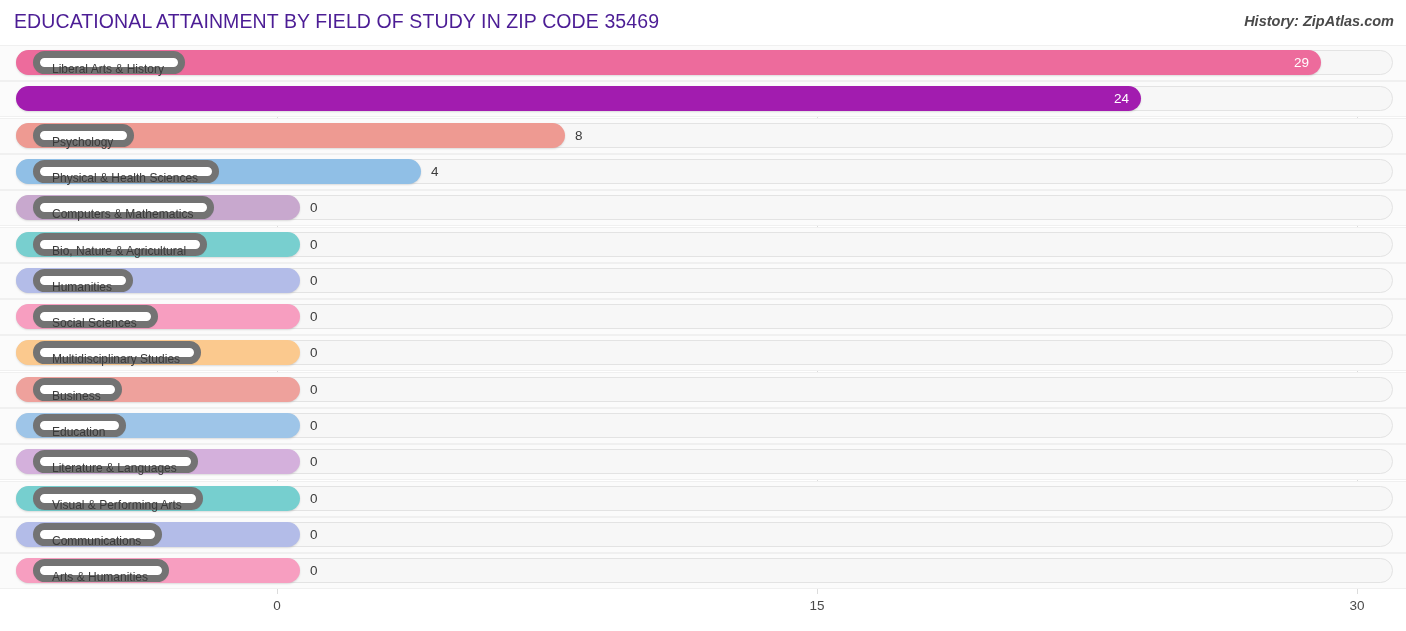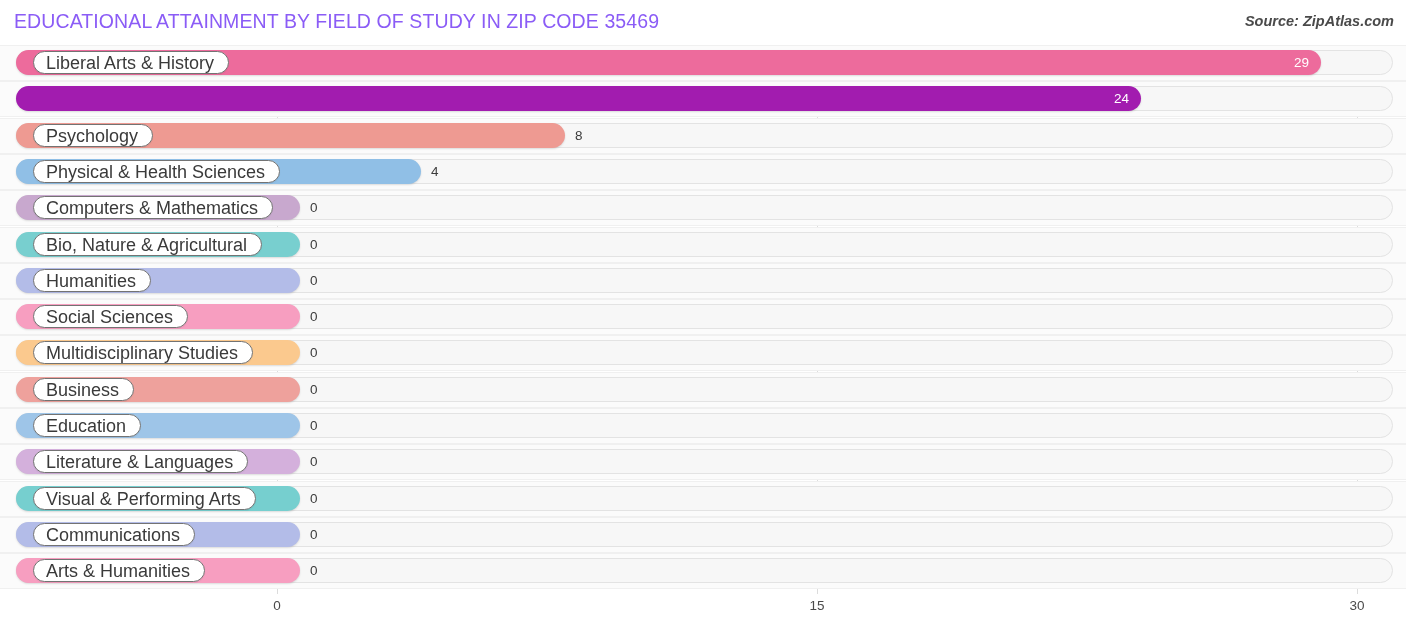--- a/index.html
+++ b/index.html
@@ -19,21 +19,21 @@
   #header {
     position: absolute;
     left: 0; top: 0;
     width: 1406px; height: 45px;
   }
   #chart-title {
     position: absolute;
     left: 14px; top: 10px;
     font-size: 19.5px;
     letter-spacing: .1px;
-    color: #8b5cf6;
+    color: #4c1d95;
     white-space: nowrap;
   }
   #source-label {
     position: absolute;
     right: 12px; top: 13px;
     font-size: 14.5px;
     font-style: italic;
     font-weight: bold;
     color: #4a4a4a;
     white-space: nowrap;
@@ -104,24 +104,24 @@
     color: #3c3c3c;
     white-space: nowrap;
   }
   .label-pill {
     position: absolute;
     left: 33px;
     top: 6px;
     height: 23px;
     padding: 0 14px 0 12px;
     background: #ffffff;
-    border: 1px solid #737373;
+    border: 7px solid #737373;
     border-radius: 12px;
     line-height: 22px;
-    font-size: 18px;
+    font-size: 12px;
     color: #3a3a3a;
     white-space: nowrap;
     box-sizing: border-box;
     box-shadow: 0 1px 1px rgba(0,0,0,.05);
   }
 
   
   #axis {
     position: absolute;
     left: 0; top: 594px;
@@ -134,21 +134,21 @@
     color: #4a4a4a;
     transform: translateX(-50%);
     white-space: nowrap;
   }
 </style>
 </head>
 <body>
 
 <div id="header">
   <div id="chart-title">EDUCATIONAL ATTAINMENT BY FIELD OF STUDY IN ZIP CODE 35469</div>
-  <div id="source-label">Source: ZipAtlas.com</div>
+  <div id="source-label">History: ZipAtlas.com</div>
 </div>
 
 <div id="plot">
     <div class="gridline" style="left: 277px;"></div>
     <div class="gridline" style="left: 817px;"></div>
     <div class="gridline" style="left: 1357px;"></div>
     <div class="row" style="top: 0px;">
       <div class="row-bg"></div>
       <div class="track"></div>
       <div class="bar" style="width: 1305px; background: rgb(237, 107, 156); text-align: center;">

